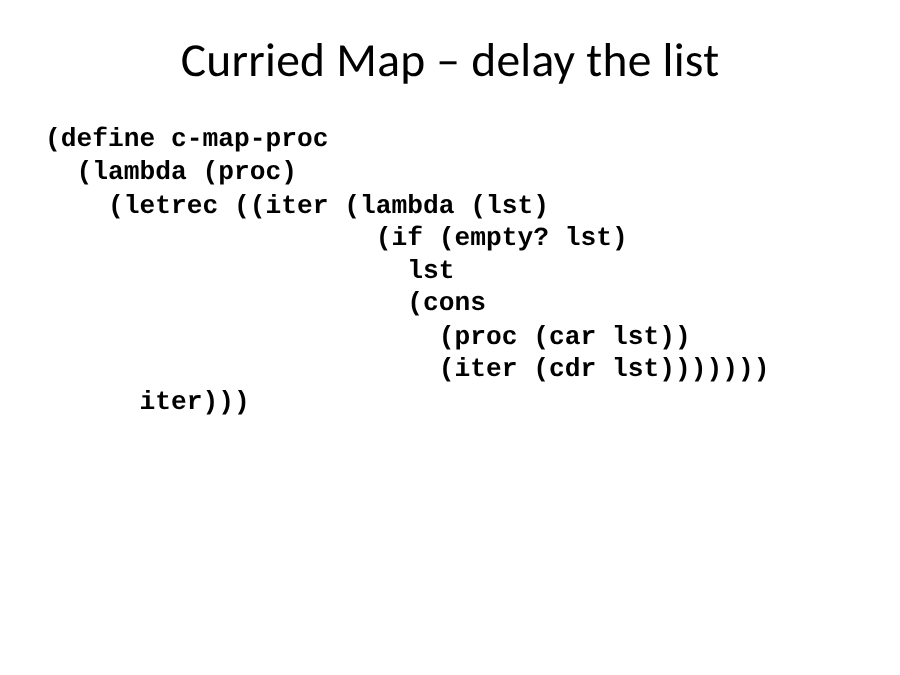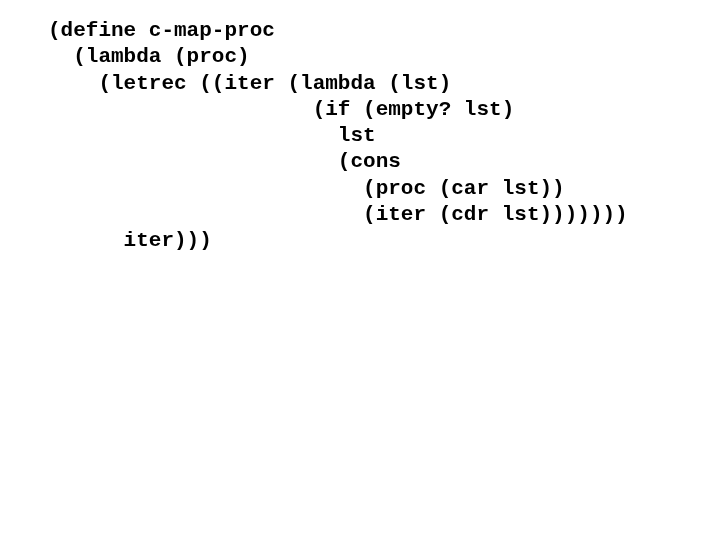--- a/index.html
+++ b/index.html
@@ -25,28 +25,29 @@
     padding-top: 26px;
     padding-bottom: 10px;
     letter-spacing: 0.2px;
   }
   .code {
     font-family: "Courier New", Courier, monospace;
     font-size: 21px;
     font-weight: bold;
     white-space: pre;
     line-height: 1.25;
-    padding-left: 48px;
+    padding-left: 36px;
     padding-top: 18px;
   }
 </style>
 </head>
 <body>
 
 <div class="slide">
+  <div class="title">Curried Map – delay the list</div>
   <div class="code">(define c-map-proc
   (lambda (proc)
     (letrec ((iter (lambda (lst)
                      (if (empty? lst)
                        lst
                        (cons
                          (proc (car lst))
                          (iter (cdr lst)))))))
       iter)))</div>
 </div>

